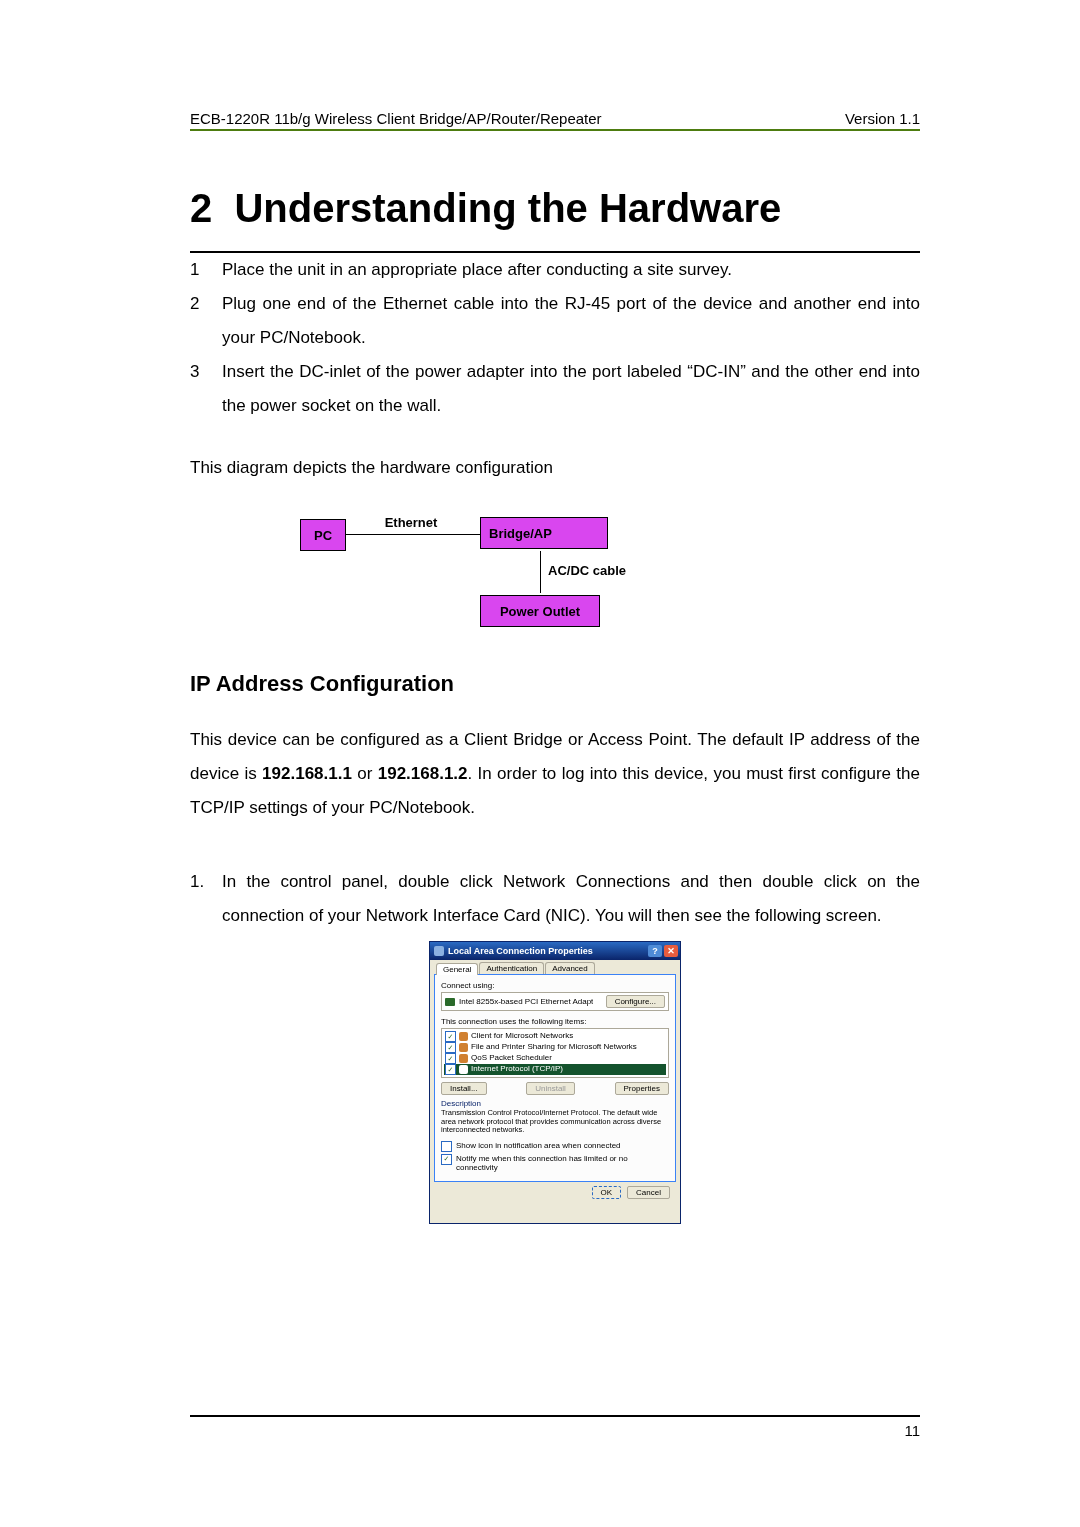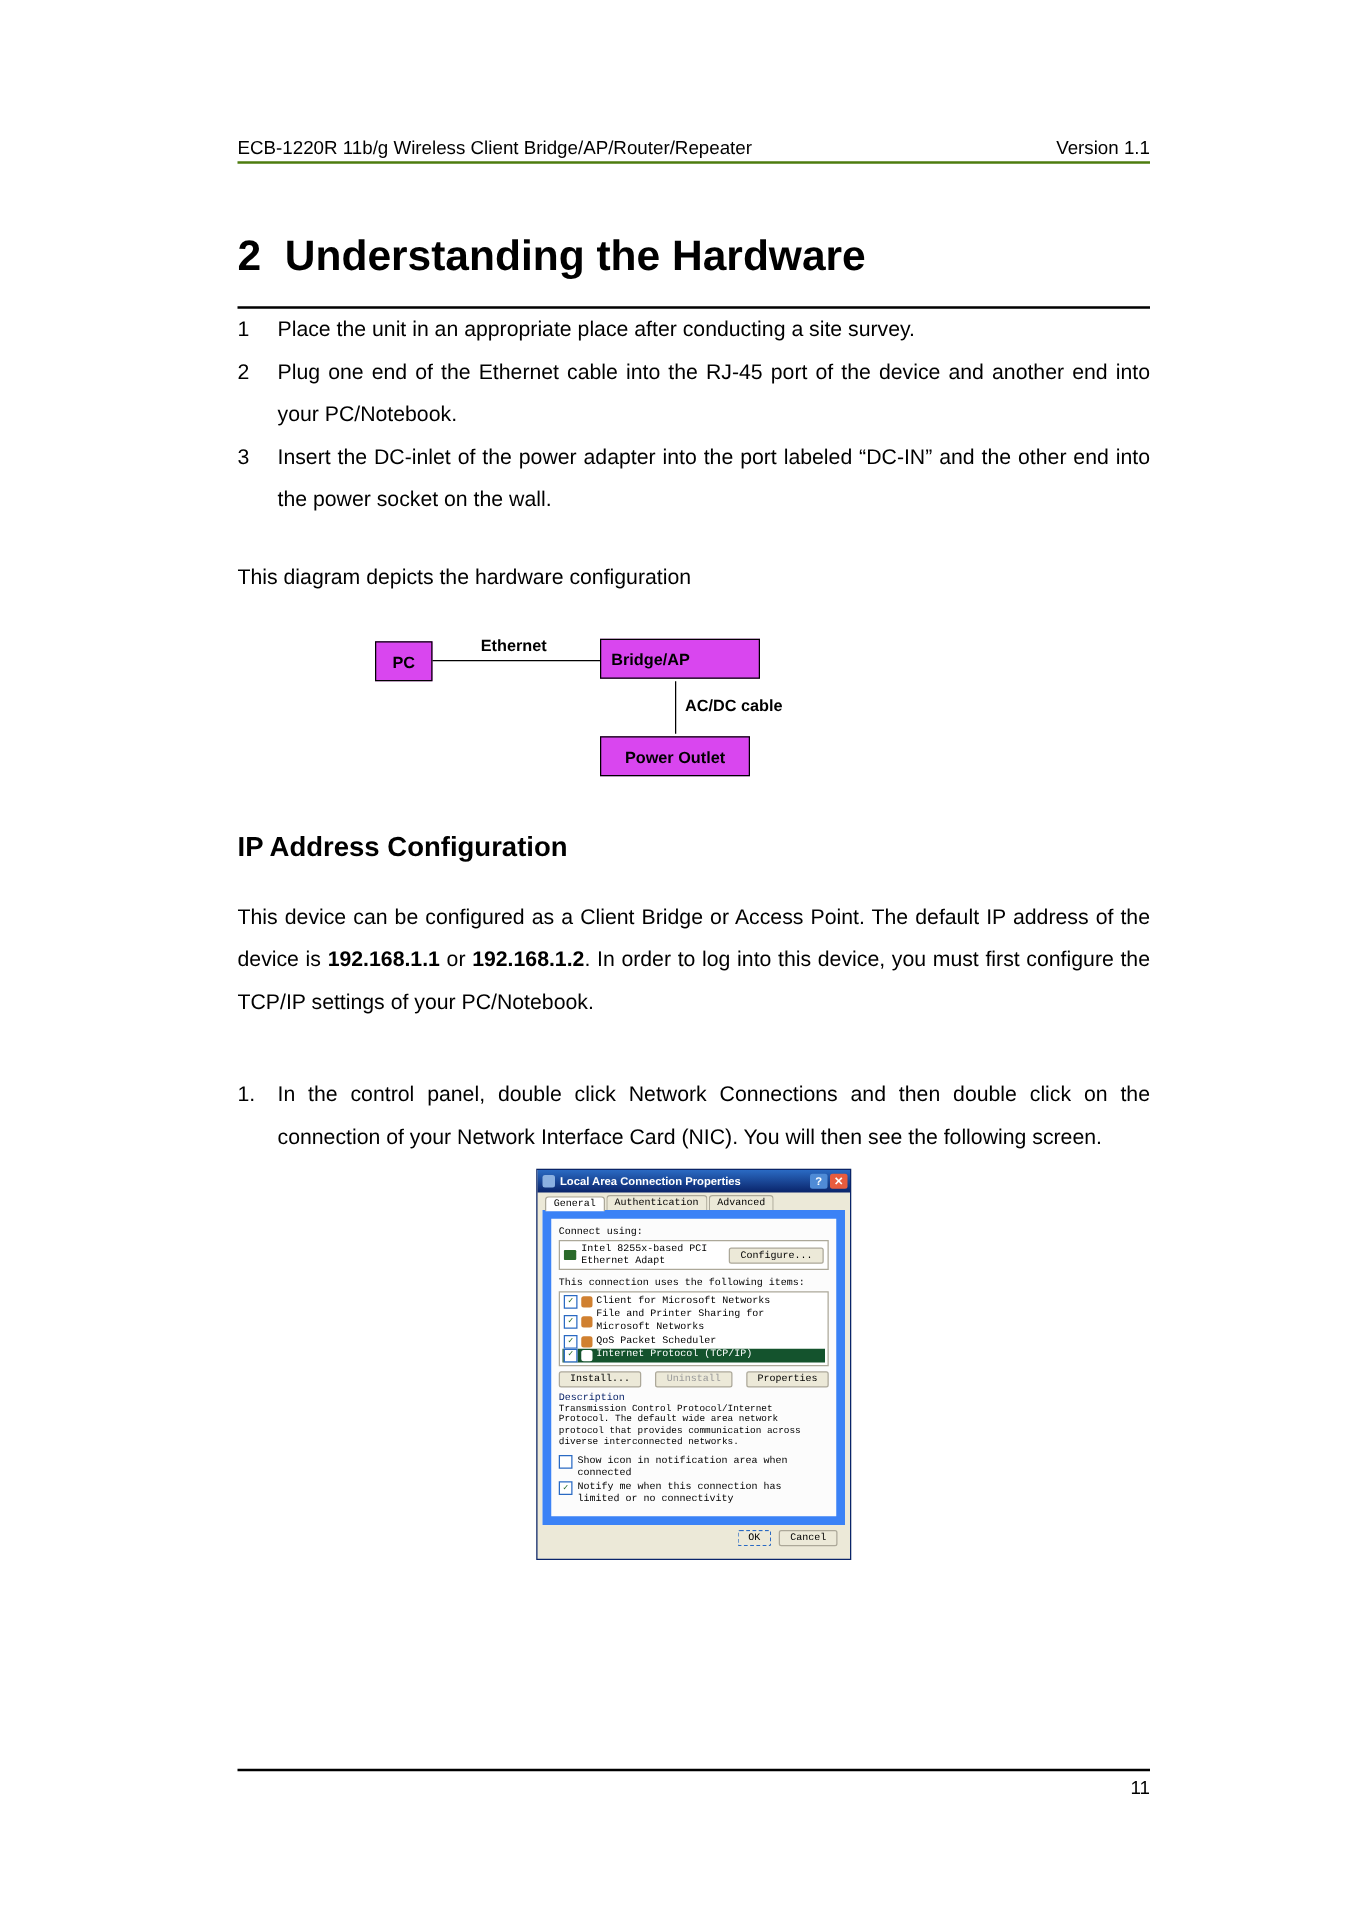--- a/index.html
+++ b/index.html
@@ -17,21 +17,21 @@
     padding: 110px 160px 0 190px;
   }
   .hdr-line {
     display: flex;
     justify-content: space-between;
     font-size: 15px;
     border-bottom: 2px solid #4d7c0f;
     padding-bottom: 2px;
   }
   .chapter-title {
-    font-size: 34px;
+    font-size: 40px;
     font-weight: bold;
     margin-top: 55px;
     padding-bottom: 20px;
     border-bottom: 2px solid #000;
   }
   .section-title {
     font-size: 22px;
     font-weight: bold;
     margin-top: 42px;
     margin-bottom: 26px;
@@ -105,32 +105,32 @@
     font-weight: bold;
   }
   .dlg-titlebar .tbtns { display:flex; gap:2px; }
   .dlg-titlebar .tbtn {
     width: 14px; height: 12px;
     display:flex;align-items:center;justify-content:center;
     font-size:9px;font-weight:bold;border-radius:2px;
   }
   .tbtn-help{background:#4f8bd6;color:#fff;}
   .tbtn-close{background:#e85c3e;color:#fff;}
-  .dlg-body { padding: 0 4px 8px; font-family: Liberation Mono, monospace; }
+  .dlg-body { padding: 0 4px 22px; }
   .dlg-tabs {
     display:flex; gap:1px; margin-top:2px; padding-left:2px;
   }
   .dlg-tab {
     border:1px solid #aca899; border-bottom:none;
     background:#ece9d8; padding:1px 6px; font-size:8px;
     border-radius:3px 3px 0 0;
   }
   .dlg-tab.active { background:#fff; position:relative; top:1px; }
   .dlg-panel {
-    border:7px solid #3b82f6; background:#fcfcfc;
+    border:1px solid #3b82f6; background:#fcfcfc;
     padding:6px; font-size:8px;
   }
   .sub-label{font-size:8px; margin-bottom:2px;}
   .connect-row{
     border:1px solid #aca899;background:#fff;
     display:flex;align-items:center;justify-content:space-between;
     padding:2px 3px;margin-bottom:6px;
   }
   .nic-ico{width:10px;height:8px;background:#2a6a2a;border-radius:1px;margin-right:4px;flex:none;}
   .btn-xp{

